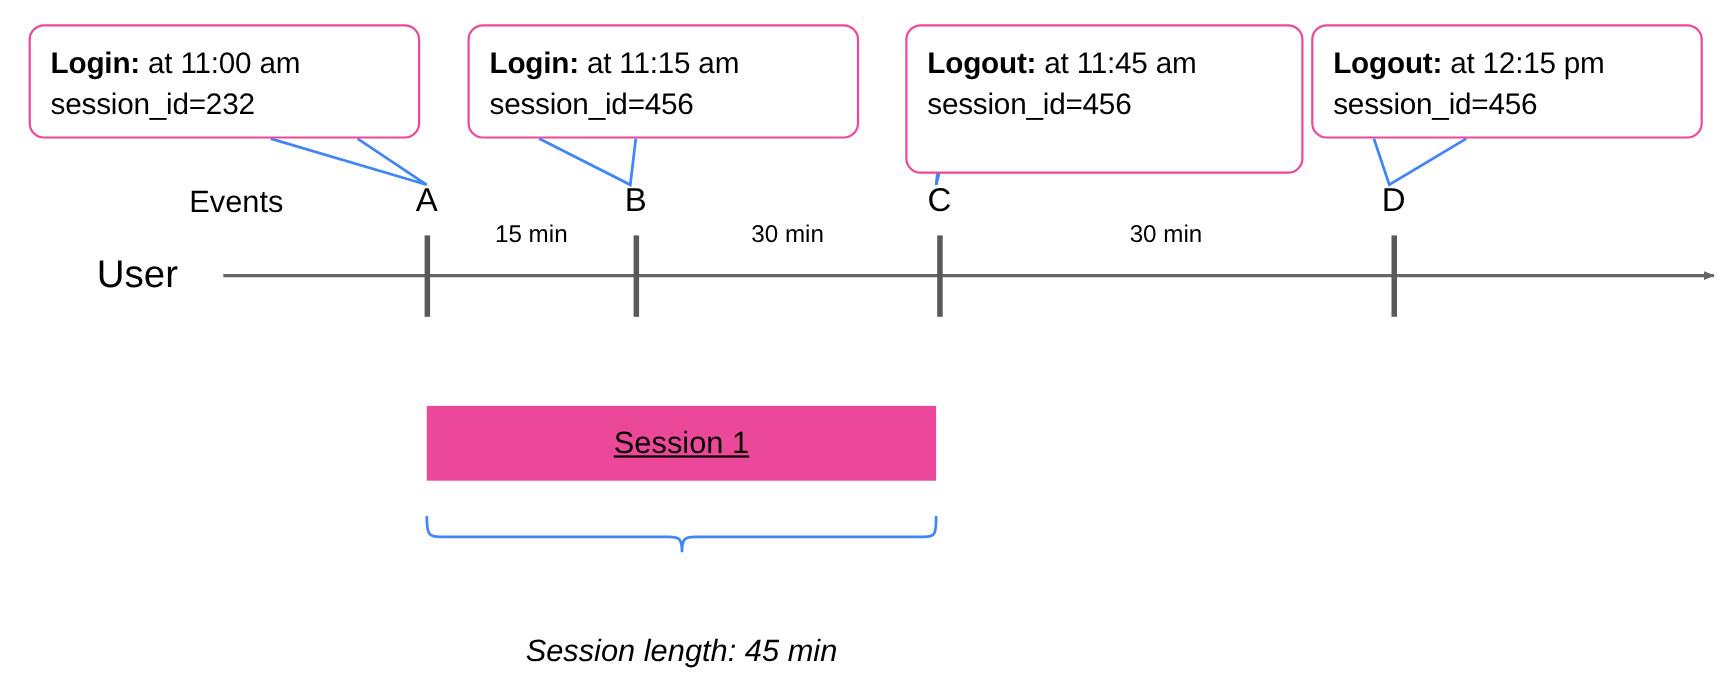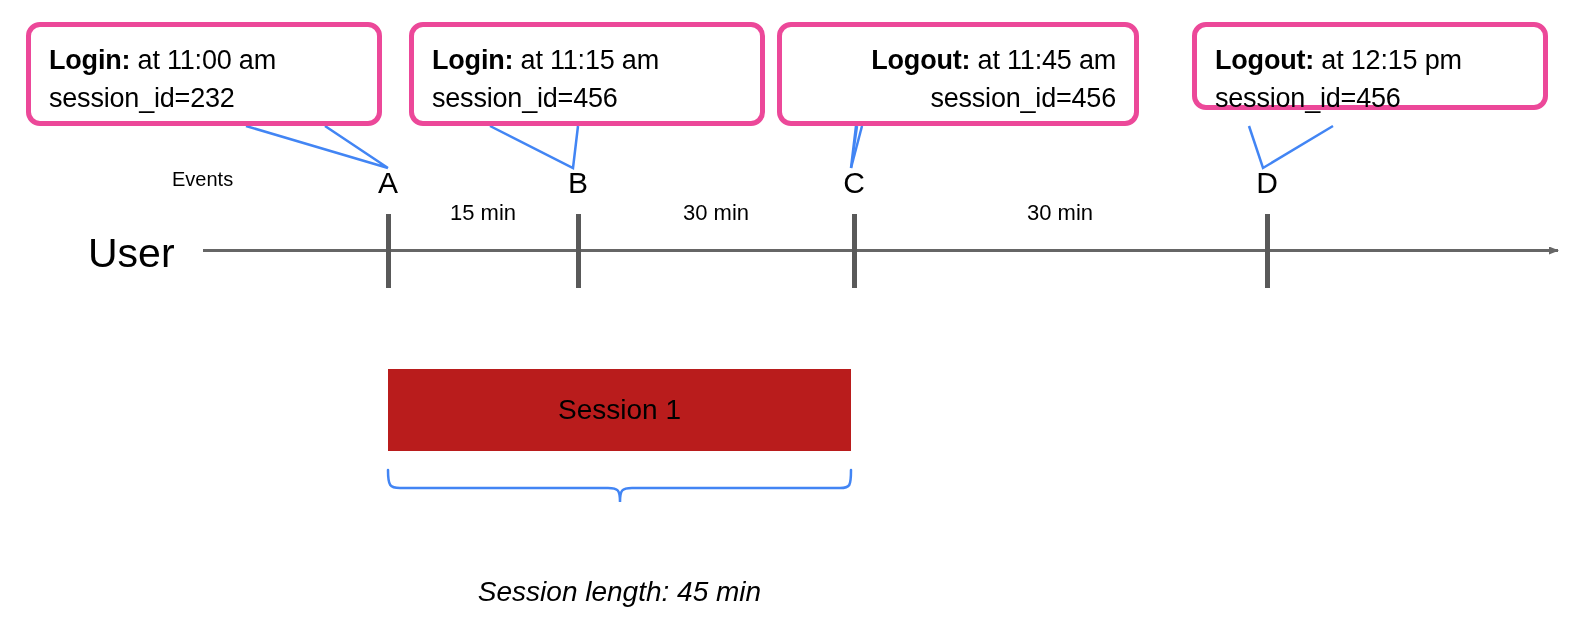--- a/index.html
+++ b/index.html
@@ -24,47 +24,47 @@
     top: 0;
     width: 1574px;
     height: 630px;
     pointer-events: none;
   }
 
   
   .callout {
     position: absolute;
     box-sizing: border-box;
-    border: 5px solid #ec4899;
+    border: 2px solid #ec4899;
     border-radius: 14px;
     background: #ffffff;
     padding: 14px 18px 0 18px;
   }
   .callout-line {
     font-size: 27px;
     line-height: 38px;
     white-space: nowrap;
     letter-spacing: -0.2px;
   }
   .callout-line .lbl {
     font-weight: bold;
   }
 
   
   .row-label {
     position: absolute;
     white-space: nowrap;
   }
   .label-events {
-    font-size: 20px;
+    font-size: 28px;
     left: 172px;
     top: 168px;
   }
   .label-user {
-    font-size: 41px;
+    font-size: 35px;
     left: 88px;
     top: 230px;
     text-align: right;
   }
 
   
   .event-letter {
     position: absolute;
     font-size: 30px;
     line-height: 30px;
@@ -82,25 +82,26 @@
     top: 200px;
     white-space: nowrap;
   }
 
   
   .session-bar {
     position: absolute;
     left: 388px;
     top: 369px;
     width: 463px;
-    height: 82px;
-    background: #b91c1c;
+    height: 68px;
+    background: #ec4899;
     display: flex;
     align-items: center;
     justify-content: center;
+    text-decoration: underline;
   }
   .session-bar-text {
     font-size: 28px;
     color: #000000;
   }
 
   
   .session-length {
     position: absolute;
     left: 388px;
@@ -146,35 +147,35 @@
              L 840,488 C 850,488 851,486 851,470" fill="none" stroke="#4285f4" stroke-width="2.5" stroke-linecap="round"></path>
   </svg>
 
   <div class="callout" style="left:26px; top:22px; width:356px; height:104px;">
     <div class="callout-line">
       <span class="lbl">Login:</span><span> at 11:00 am</span>
     </div>
     <div class="callout-line">session_id=232</div>
   </div>
 
-  <div class="callout" style="left:409px; top:22px; width:356px; height:104px;">
+  <div class="callout" style="left:425px; top:22px; width:356px; height:104px;">
     <div class="callout-line">
       <span class="lbl">Login:</span><span> at 11:15 am</span>
     </div>
     <div class="callout-line">session_id=456</div>
   </div>
 
-  <div class="callout" style="left:777px; top:22px; width:362px; height:104px;text-align:right;">
+  <div class="callout" style="left:823px; top:22px; width:362px; height:136px;">
     <div class="callout-line">
       <span class="lbl">Logout:</span><span> at 11:45 am</span>
     </div>
     <div class="callout-line">session_id=456</div>
   </div>
 
-  <div class="callout" style="left:1192px; top:22px; width:356px; height:88px;">
+  <div class="callout" style="left:1192px; top:22px; width:356px; height:104px;">
     <div class="callout-line">
       <span class="lbl">Logout:</span><span> at 12:15 pm</span>
     </div>
     <div class="callout-line">session_id=456</div>
   </div>
 
   <div class="row-label label-events">Events</div>
   <div class="row-label label-user">User</div>
 
   <div class="event-letter" style="left:368px;">A</div>

